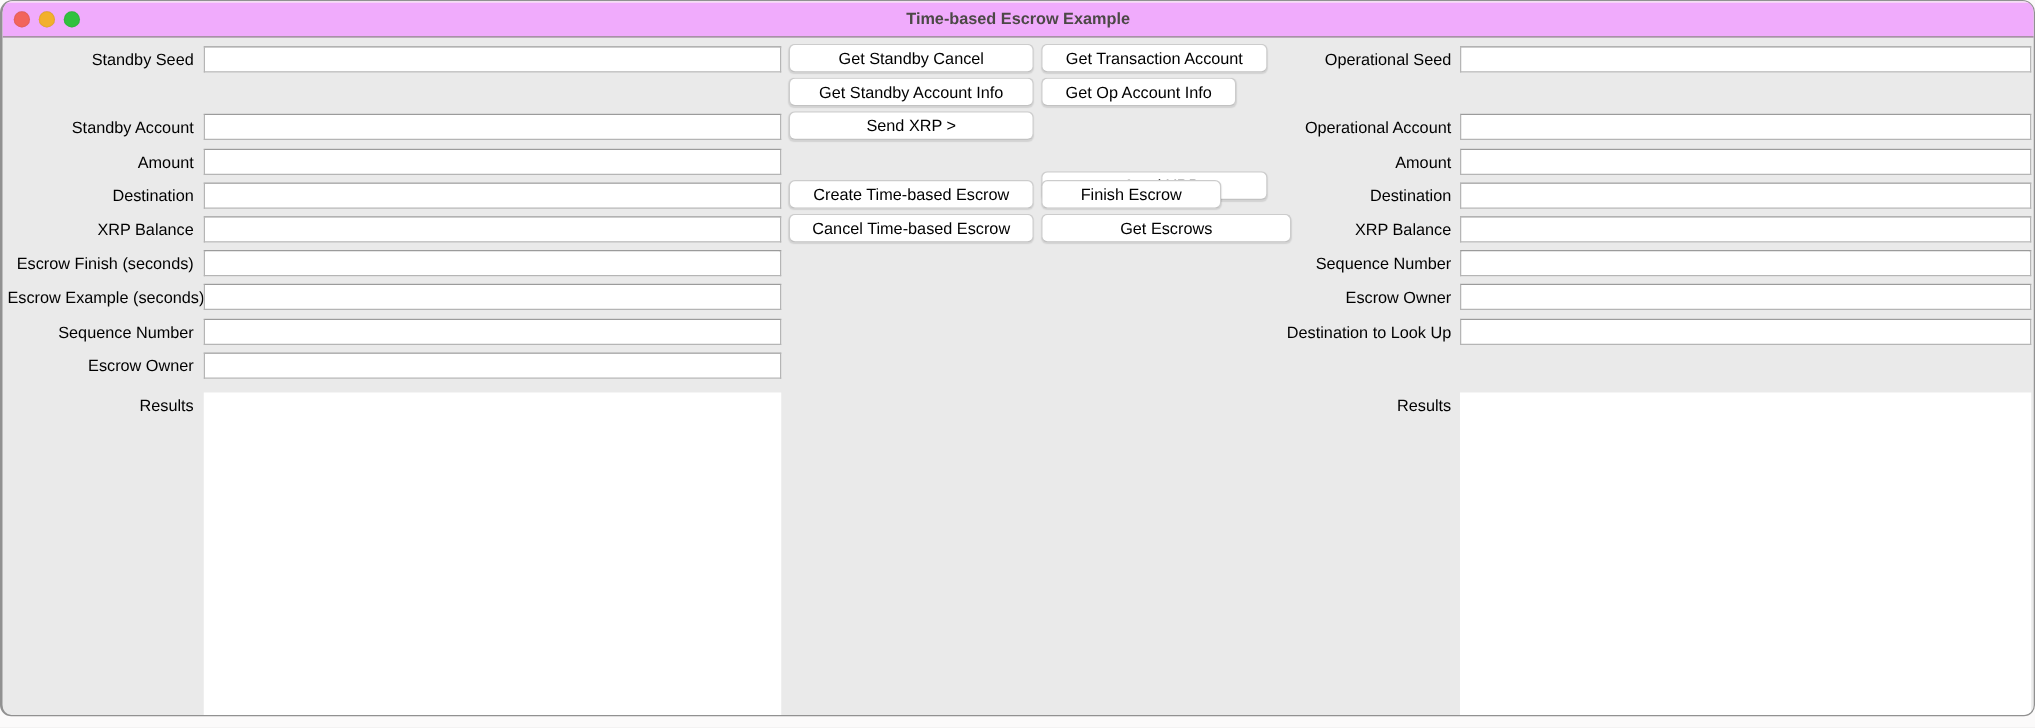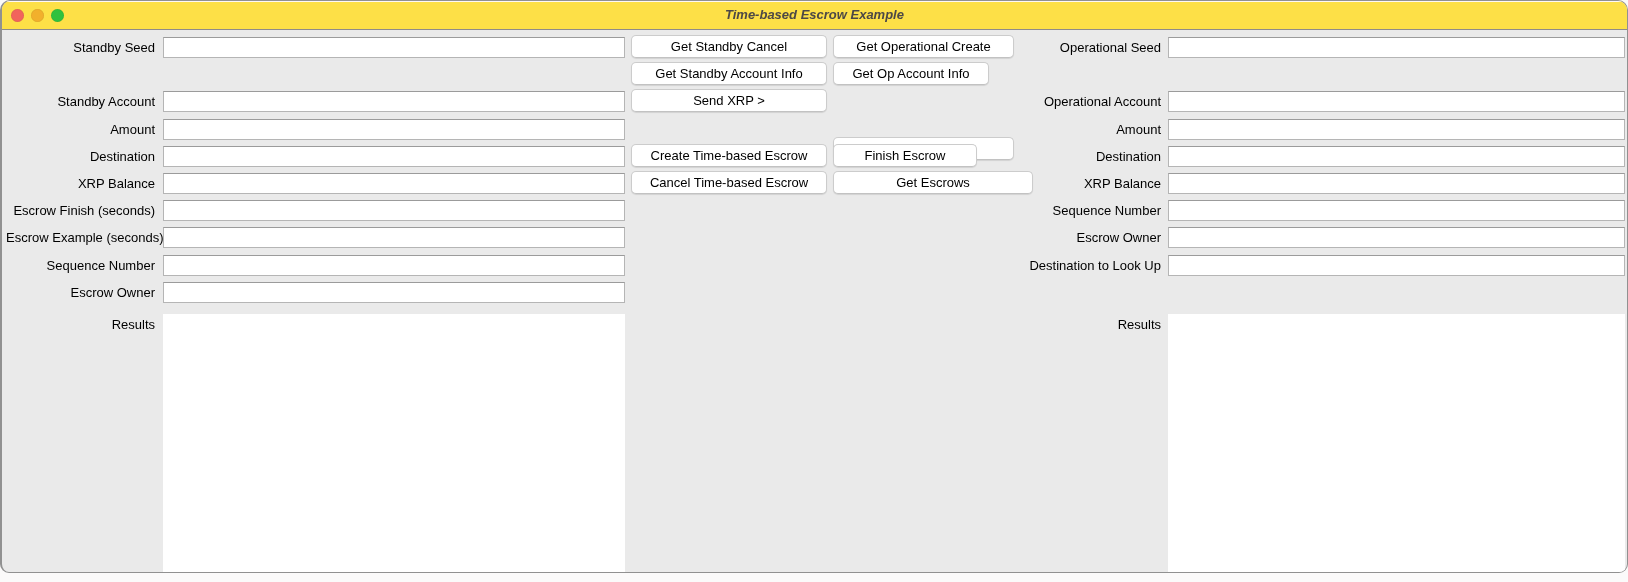--- a/index.html
+++ b/index.html
@@ -17,24 +17,23 @@
     box-sizing: border-box;
     background: #eaeaea;
     border: 1px solid #919191;
     border-left-width: 2px;
     border-radius: 10px 10px 9px 9px;
     overflow: hidden;
   }
   .titlebar {
     position: absolute; left: 0; top: 0; right: 0;
     height: 28px;
-    background: #fde047;
+    background: #f0abfc;
     border-bottom: 1px solid #8f8b88;
     box-shadow: inset 0 1px 0 #fef8f6;
-    font-style: italic;
   }
   .titlebar-title {
     text-align: center;
     line-height: 28px;
     font-weight: bold;
     font-size: 13px;
     color: #4c4846;
     user-select: none;
   }
   .traffic-lights {
@@ -131,21 +130,21 @@
       <input type="text" class="text-input" value="" style="left: 161px; top: 281px; width: 462px;">
       <div class="field-label" style="left: 4px; top: 313px; width: 149px;">Results</div>
       <textarea class="results-area" style="left: 161px; top: 313px; width: 462px; height: 259px;"></textarea>
     </div>
   <div id="button-cols">
       <button class="btn" style="left: 629px; top: 34px; width: 196px;">Get Standby Cancel</button>
       <button class="btn" style="left: 629px; top: 61px; width: 196px;">Get Standby Account Info</button>
       <button class="btn" style="left: 629px; top: 88px; width: 196px;">Send XRP &gt;</button>
       <button class="btn" style="left: 629px; top: 143px; width: 196px;">Create Time-based Escrow</button>
       <button class="btn" style="left: 629px; top: 170px; width: 196px;">Cancel Time-based Escrow</button>
-      <button class="btn" style="left: 831px; top: 34px; width: 181px;">Get Operational Create</button>
+      <button class="btn" style="left: 831px; top: 34px; width: 181px;">Get Transaction Account</button>
       <button class="btn" style="left: 831px; top: 61px; width: 156px;">Get Op Account Info</button>
       <button class="btn" style="left: 831px; top: 88px; width: 181px; margin-top: 48px;">&lt; Send XRP</button>
       <button class="btn" style="left: 831px; top: 143px; width: 144px;">Finish Escrow</button>
       <button class="btn" style="left: 831px; top: 170px; width: 200px;">Get Escrows</button>
     </div>
   <div id="right-form">
       <div class="field-label" style="left: 1012px; top: 36px; width: 147px;">Operational Seed</div>
       <input type="text" class="text-input" value="" style="left: 1166px; top: 36px; width: 457px;">
       <div class="field-label" style="left: 1012px; top: 90px; width: 147px;">Operational Account</div>
       <input type="text" class="text-input" value="" style="left: 1166px; top: 90px; width: 457px;">

